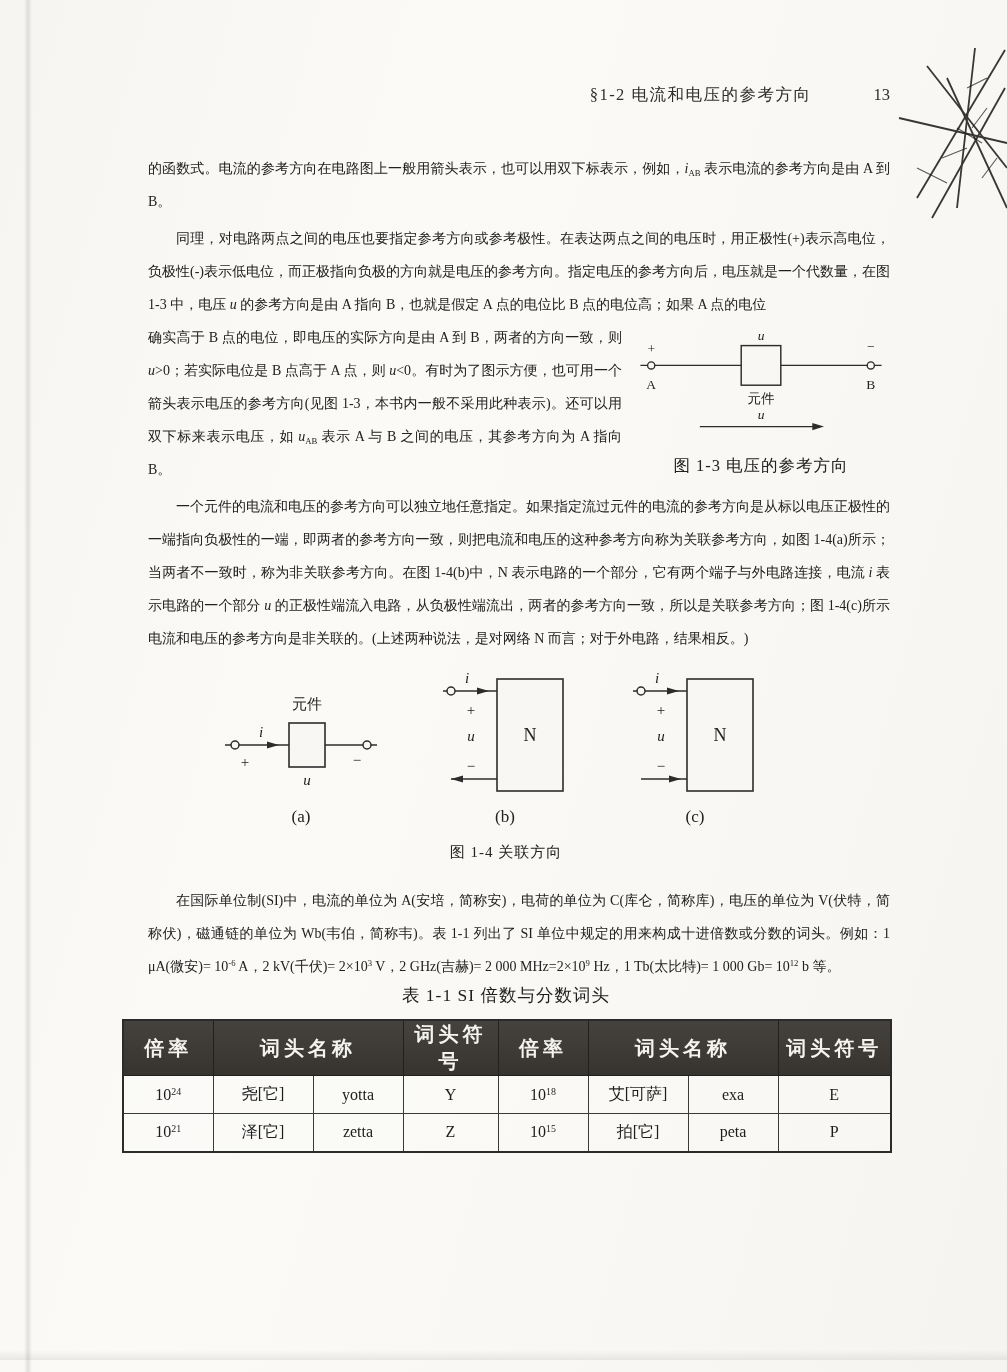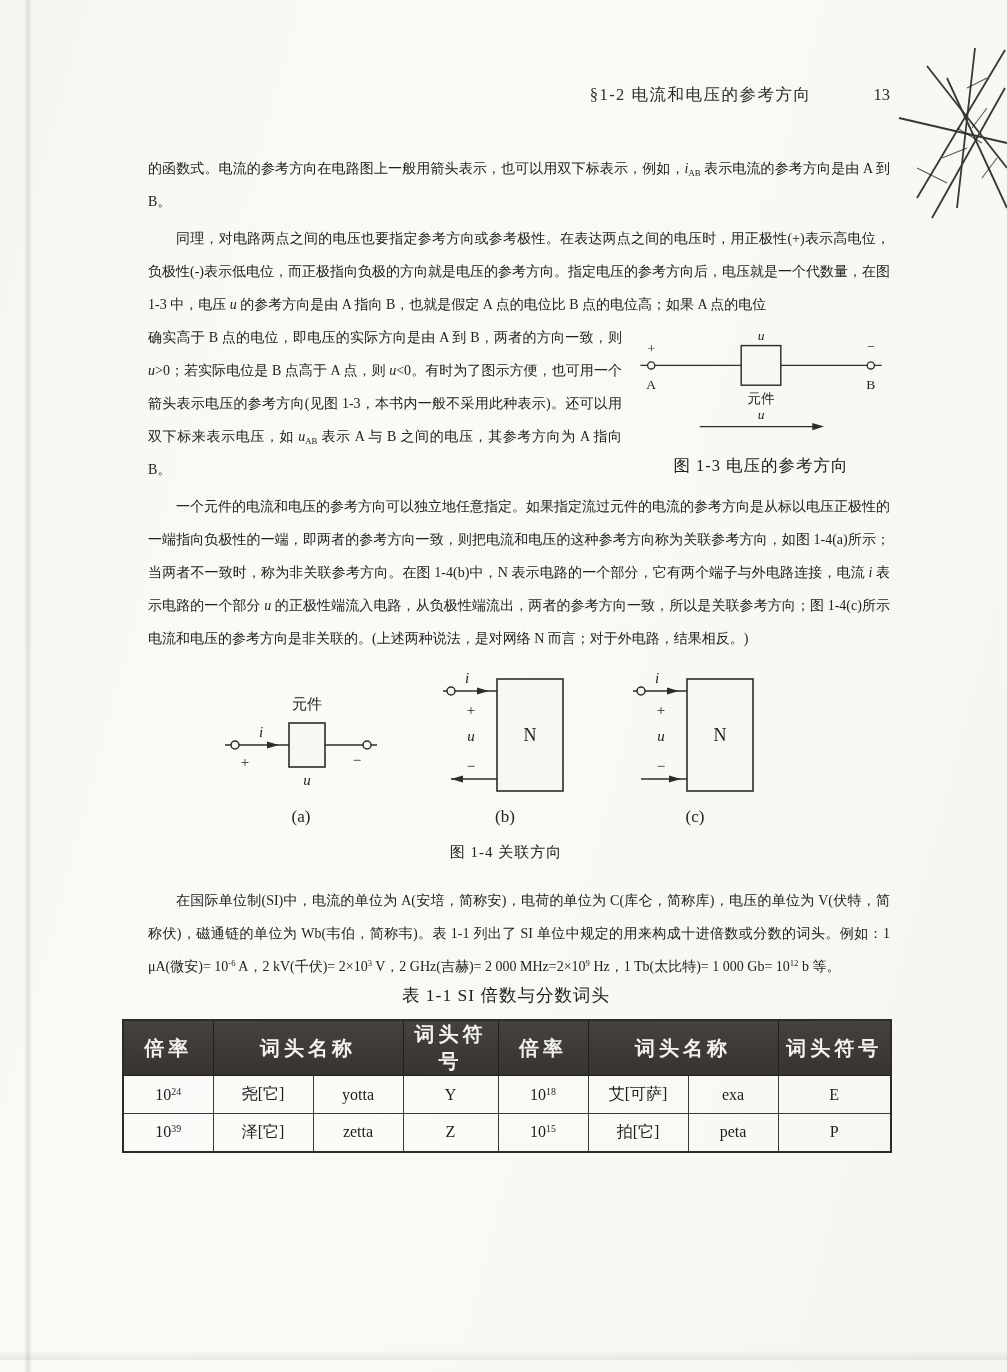--- a/index.html
+++ b/index.html
@@ -235,21 +235,21 @@
           <td><span>10</span><sup>24</sup></td>
           <td>尧[它]</td>
           <td>yotta</td>
           <td>Y</td>
           <td><span>10</span><sup>18</sup></td>
           <td>艾[可萨]</td>
           <td>exa</td>
           <td>E</td>
         </tr>
         <tr>
-          <td><span>10</span><sup>39</sup></td>
+          <td><span>10</span><sup>21</sup></td>
           <td>泽[它]</td>
           <td>zetta</td>
           <td>Z</td>
           <td><span>10</span><sup>15</sup></td>
           <td>拍[它]</td>
           <td>peta</td>
           <td>P</td>
         </tr>
       </tbody>
     </table>

